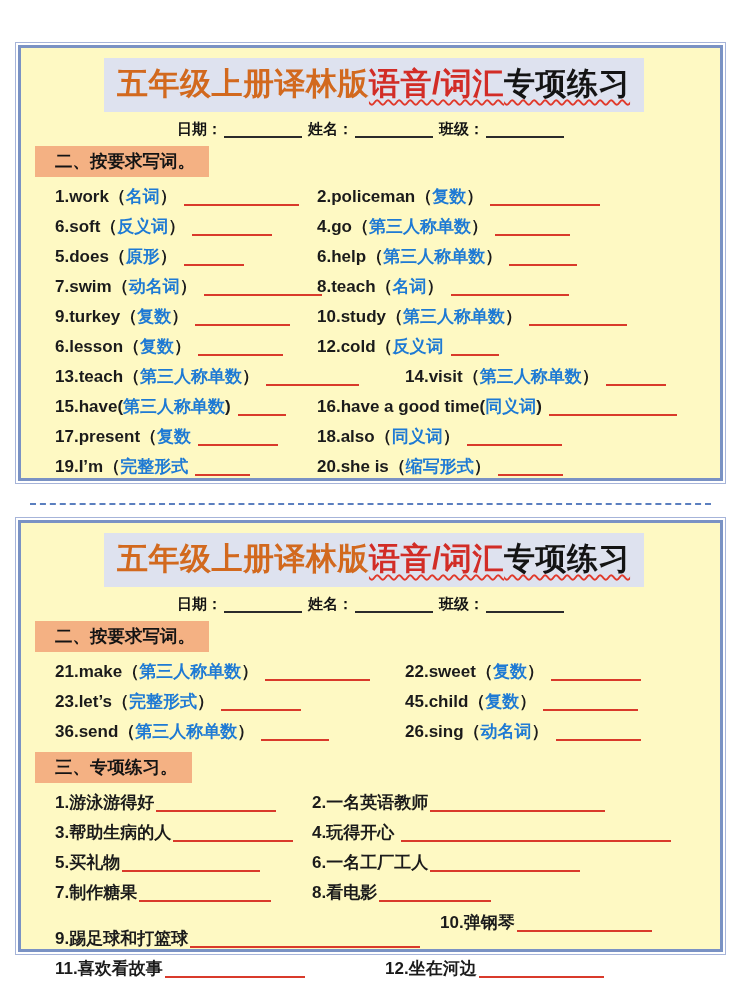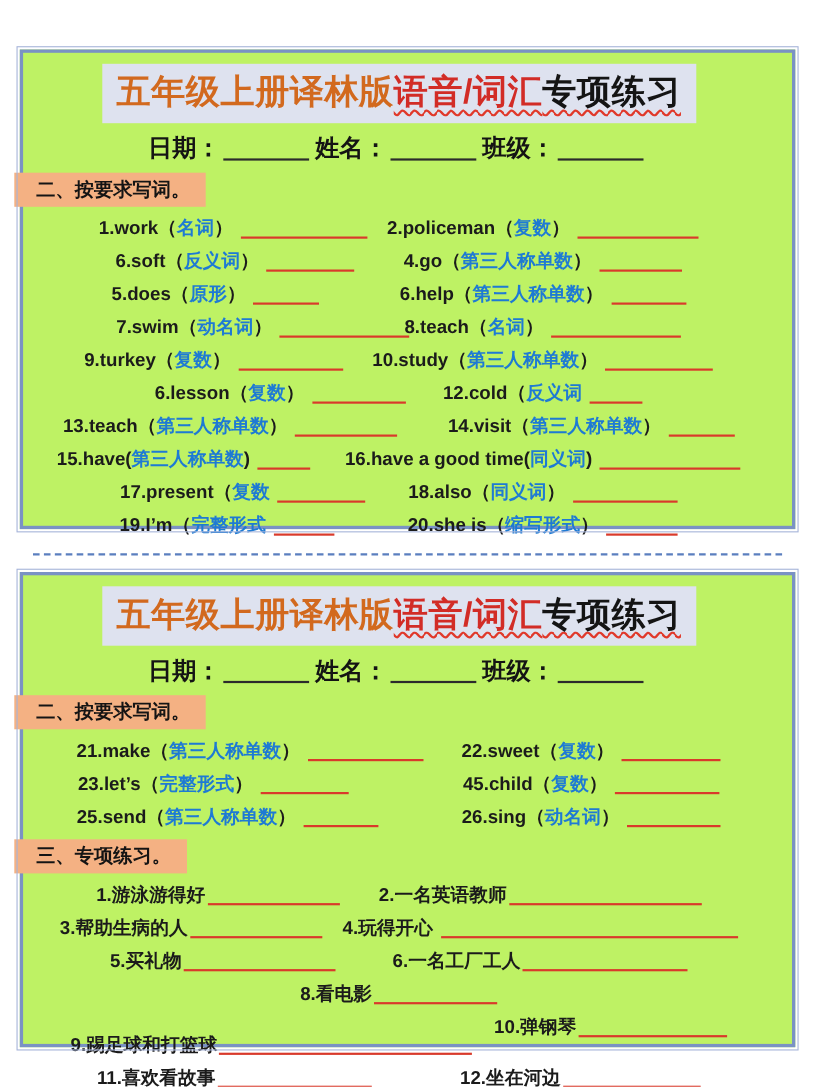--- a/index.html
+++ b/index.html
@@ -3,22 +3,22 @@
 <meta charset="utf-8">
 <style>
   html,body{margin:0;padding:0;background:#ffffff;}
   body{width:741px;height:988px;overflow:hidden;font-family:"Liberation Sans","DejaVu Sans",sans-serif;-webkit-font-smoothing:antialiased;}
   .panel{
     box-sizing:border-box;
     margin:0 18px;
     border:3px solid #7A92C4;
     outline:1px solid #A6B4D9;
     outline-offset:2px;
-    background:#bef264;
-    padding:10px 28px 8px 12px;
+    background:#fef9c3;
+    padding:10px 28px 8px 34px;
   }
   .panel1{margin-top:45px;height:436px;}
   .panel2{height:432px;}
   .divider{
     margin:22px 30px 15px 30px;
     border-top:2px dashed #5B7FBF;
     height:0;
   }
   .titlebox{
     width:540px;margin:0 auto 8px auto;
@@ -34,21 +34,21 @@
   .t3{color:#141414;}
   .t2,.t3{
     text-decoration-line:underline;
     text-decoration-style:wavy;
     text-decoration-color:#E0392B;
     text-decoration-thickness:1.5px;
     text-underline-offset:5px;
   }
   .dateline{
     text-align:center;
-    font-size:22px;font-weight:700;color:#141414;
+    font-size:15px;font-weight:700;color:#141414;
     margin-bottom:7px;white-space:nowrap;
   }
   .blank{
     display:inline-block;
     height:16px;width:0;
     border-bottom:2px solid #D93A2B;
     vertical-align:-4px;
     margin-left:7px;
   }
   .dblank{
@@ -64,21 +64,20 @@
     padding:3px 14px 4px 20px;
     margin-left:-20px;
     margin-bottom:8px;
     font-family:Liberation Mono, monospace;
   }
   .chip2{margin-top:2px;}
   .wrow{
     display:flex;
     margin-bottom:7px;
     white-space:nowrap;
-    justify-content:center;
   }
   .cell{display:inline-block;font-size:17px;font-weight:600;color:#1B1B1B;}
   .lw262{width:262px;flex:none;}
   .lw350{width:350px;flex:none;}
   .lw257{width:257px;flex:none;}
   .lw385{width:385px;flex:none;margin-top:16px;}
   .lw330{width:330px;flex:none;}
   .hint{color:#1E7AD4;}
   .pr{color:#1B1B1B;}
   .tb{margin-left:2px;}
@@ -154,41 +153,42 @@
 
   <div class="wrow">
     <span class="cell lw350"><span>21.make</span><span class="pr">（</span><span class="hint">第三人称单数</span><span class="pr">）</span><span class="blank" style="width: 105px;"></span></span>
     <span class="cell"><span>22.sweet</span><span class="pr">（</span><span class="hint">复数</span><span class="pr">）</span><span class="blank" style="width: 90px;"></span></span>
   </div>
   <div class="wrow">
     <span class="cell lw350"><span>23.let’s</span><span class="pr">（</span><span class="hint">完整形式</span><span class="pr">）</span><span class="blank" style="width: 80px;"></span></span>
     <span class="cell"><span>45.child</span><span class="pr">（</span><span class="hint">复数</span><span class="pr">）</span><span class="blank" style="width: 95px;"></span></span>
   </div>
   <div class="wrow">
-    <span class="cell lw350"><span>25.send</span><span class="pr">（</span><span class="hint">第三人称单数</span><span class="pr">）</span><span class="blank" style="width: 68px;"></span></span>
+    <span class="cell lw350"><span>36.send</span><span class="pr">（</span><span class="hint">第三人称单数</span><span class="pr">）</span><span class="blank" style="width: 68px;"></span></span>
     <span class="cell"><span>26.sing</span><span class="pr">（</span><span class="hint">动名词</span><span class="pr">）</span><span class="blank" style="width: 85px;"></span></span>
   </div>
 
   <div>
     <span class="chip chip2">三、专项练习。</span>
   </div>
 
   <div class="wrow">
     <span class="cell lw257"><span>1.游泳游得好</span><span class="blank tb" style="width: 120px;"></span></span>
     <span class="cell"><span>2.一名英语教师</span><span class="blank tb" style="width: 175px;"></span></span>
   </div>
   <div class="wrow">
     <span class="cell lw257"><span>3.帮助生病的人</span><span class="blank tb" style="width: 120px;"></span></span>
     <span class="cell"><span>4.玩得开心</span><span class="blank" style="width: 270px;"></span></span>
   </div>
   <div class="wrow">
     <span class="cell lw257"><span>5.买礼物</span><span class="blank tb" style="width: 138px;"></span></span>
     <span class="cell"><span>6.一名工厂工人</span><span class="blank tb" style="width: 150px;"></span></span>
   </div>
   <div class="wrow">
+    <span class="cell lw257"><span>7.制作糖果</span><span class="blank tb" style="width: 132px;"></span></span>
     <span class="cell"><span>8.看电影</span><span class="blank tb" style="width: 112px;"></span></span>
   </div>
   <div class="wrow">
     <span class="cell lw385"><span>9.踢足球和打篮球</span><span class="blank tb" style="width: 230px;"></span></span>
     <span class="cell"><span>10.弹钢琴</span><span class="blank tb" style="width: 135px;"></span></span>
   </div>
   <div class="wrow">
     <span class="cell lw330"><span>11.喜欢看故事</span><span class="blank tb" style="width: 140px;"></span></span>
     <span class="cell"><span>12.坐在河边</span><span class="blank tb" style="width: 125px;"></span></span>
   </div>

